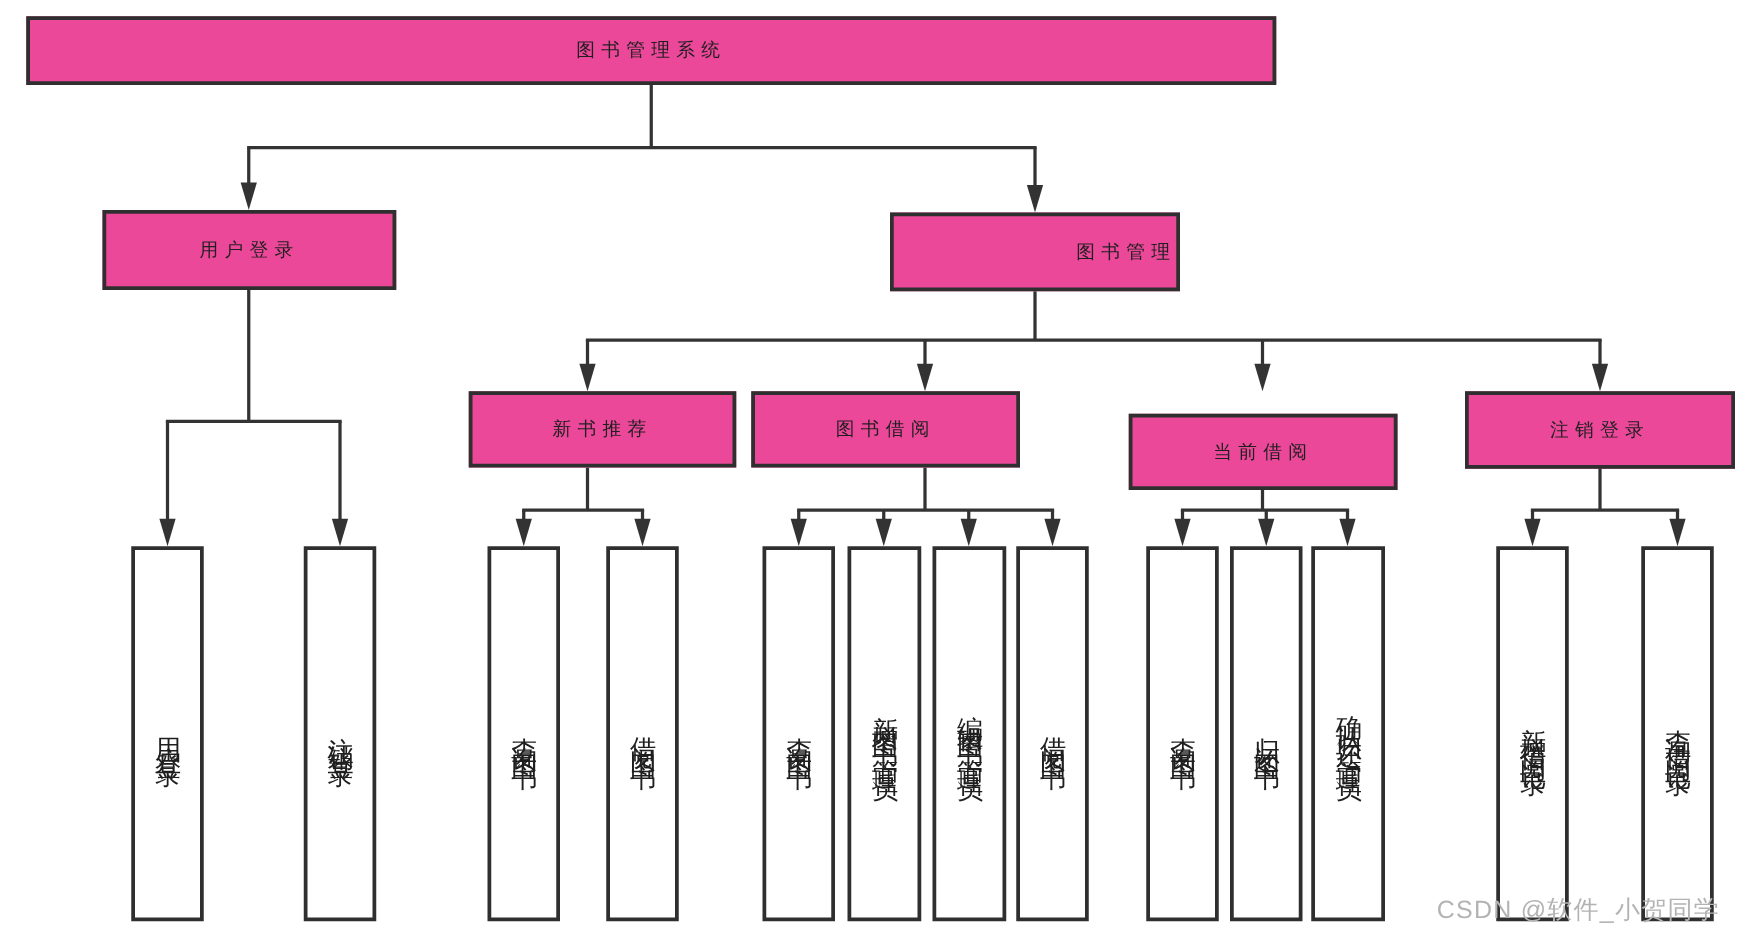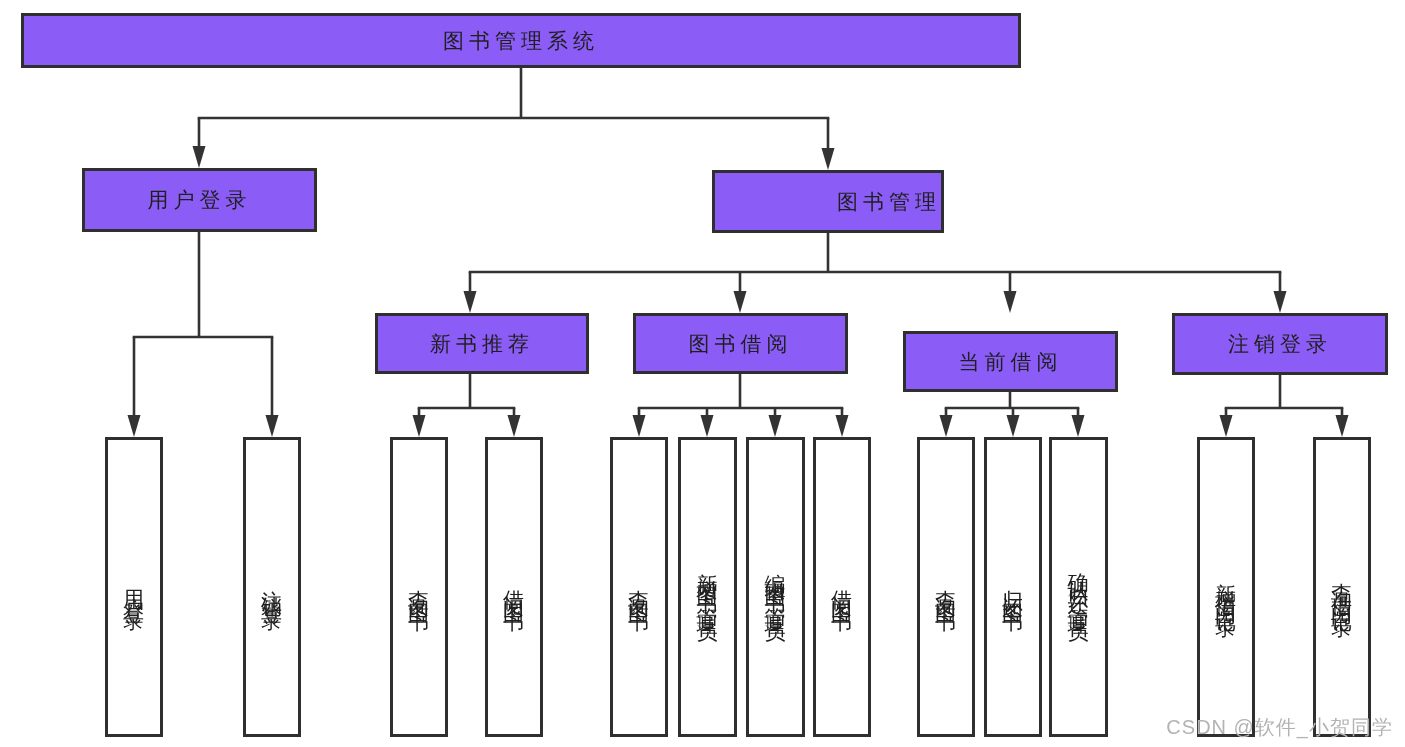--- a/index.html
+++ b/index.html
@@ -5,35 +5,35 @@
   html,body{margin:0;padding:0;}
   body{
     width:1405px;height:747px;position:relative;background:#ffffff;
     font-family:"Liberation Sans","DejaVu Sans",sans-serif;
     overflow:hidden;
   }
   #stage{position:absolute;left:0;top:0;width:1405px;height:747px;}
   svg.connectors{position:absolute;left:0;top:0;width:1405px;height:747px;}
   .box{
     position:absolute;box-sizing:border-box;
-    border:3px solid #2f2f2f;background:#8b5cf6;
+    border:3px solid #2f2f2f;background:#ec4899;
     display:flex;align-items:center;justify-content:center;
-    color:#1f1f1f;font-size:21px;letter-spacing:5px;
+    color:#1f1f1f;font-size:15px;letter-spacing:5px;
     white-space:nowrap;
   }
   .vbox{
     position:absolute;box-sizing:border-box;
     border:3px solid #2f2f2f;background:#ffffff;
     display:flex;align-items:center;justify-content:center;
     color:#1f1f1f;font-size:21px;
     writing-mode:vertical-rl;text-orientation:mixed;
     letter-spacing:7px;line-height:1;
   }
   .watermark{
-    position:absolute;right:12px;bottom:6px;
+    position:absolute;right:29px;bottom:6px;
     color:#b3b3b3;font-size:20px;letter-spacing:1px;
     pointer-events:none;
   }
 </style>
 </head>
 <body>
 
 <div id="stage">
 
   <svg class="connectors" viewBox="0 0 1405 747" xmlns="http://www.w3.org/2000/svg">
@@ -112,21 +112,21 @@
   <div class="box" style="left:82px;top:168px;width:235px;height:64px;">
     <span>用户登录</span>
   </div>
   <div class="box" style="left:712px;top:170px;width:232px;height:63px;justify-content:flex-end;">
     <span>图书管理</span>
   </div>
 
   <div class="box" style="left:375px;top:313px;width:214px;height:61px;">
     <span>新书推荐</span>
   </div>
-  <div class="box" style="left:633px;top:313px;width:215px;height:61px;">
+  <div class="box" style="left:601px;top:313px;width:215px;height:61px;">
     <span>图书借阅</span>
   </div>
   <div class="box" style="left:903px;top:331px;width:215px;height:61px;">
     <span>当前借阅</span>
   </div>
   <div class="box" style="left:1172px;top:313px;width:216px;height:62px;">
     <span>注销登录</span>
   </div>
 
   <div class="vbox" style="left:105px;top:437px;width:58px;height:300px;">

